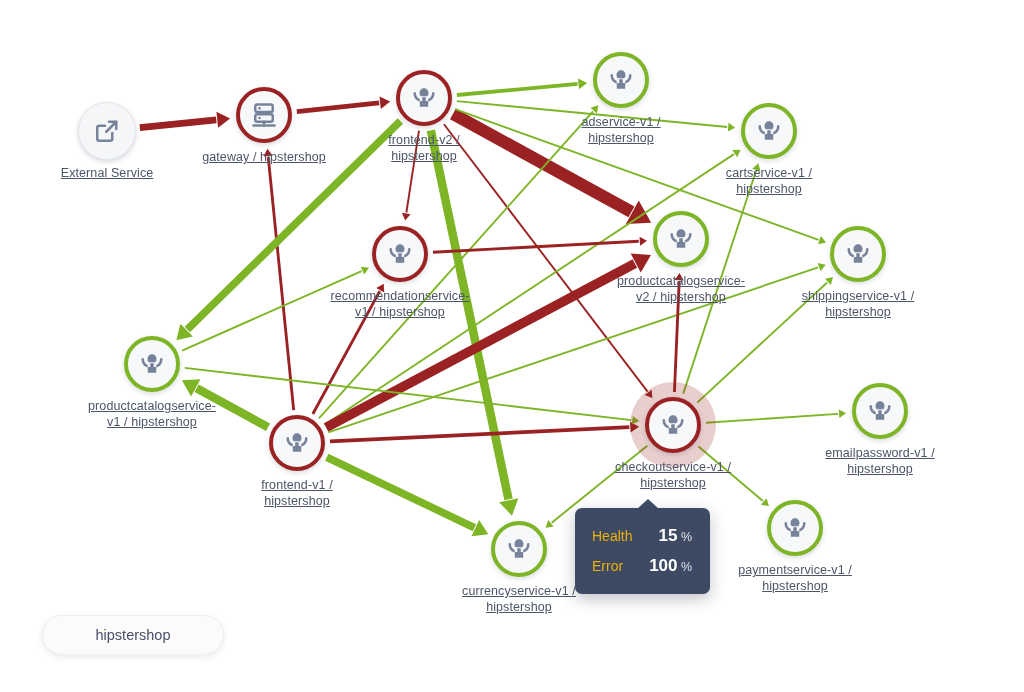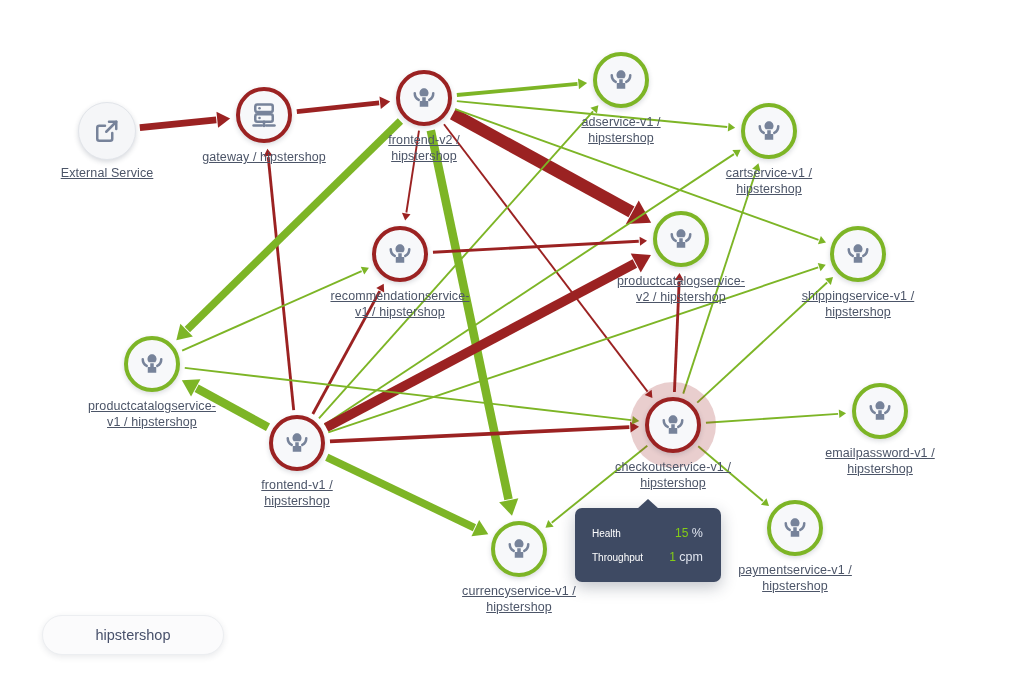--- a/index.html
+++ b/index.html
@@ -97,23 +97,23 @@
     border-right: 11px solid transparent;
     border-bottom: 10px solid #3e4a63;
   }
   .tt-row {
     display: flex;
     align-items: baseline;
     justify-content: space-between;
     padding: 5px 0;
     white-space: nowrap;
   }
-  .tt-key { color: #ffffff; font-size: 10px; padding-right: 26px; text-align: right; }
+  .tt-key { color: #eab308; font-size: 14px; padding-right: 26px; text-align: right; }
   .tt-val { font-size: 12.5px; color: #eef1f7; }
-  .tt-num { font-weight: normal; font-size: 12px; color: #84cc16; }
+  .tt-num { font-weight: bold; font-size: 17px; color: #ffffff; }
   .tt-unit { color: #dfe4ee; font-size: 12.5px; }
 
   
   #group-pill {
     position: absolute;
     left: 42px; top: 615px;
     width: 182px; height: 40px;
     border-radius: 22px;
     background: #fbfbfc;
     border: 1px solid #eceef1;
@@ -417,22 +417,22 @@
 hipstershop</div>
       </div>
     </div>
 
   <div id="tooltip" style="left: 575px; top: 508px;">
       <div class="tt-row">
         <span class="tt-key">Health</span>
         <span class="tt-val"><span class="tt-num">15</span><span class="tt-unit"> %</span></span>
       </div>
       <div class="tt-row">
-        <span class="tt-key">Throughput</span>
-        <span class="tt-val"><span class="tt-num">1</span><span class="tt-unit"> cpm</span></span>
+        <span class="tt-key">Error</span>
+        <span class="tt-val"><span class="tt-num">100</span><span class="tt-unit"> %</span></span>
       </div>
     </div>
 
   <div id="group-pill">
     <span>hipstershop</span>
   </div>
 
 </div>
 
 </body></html>

